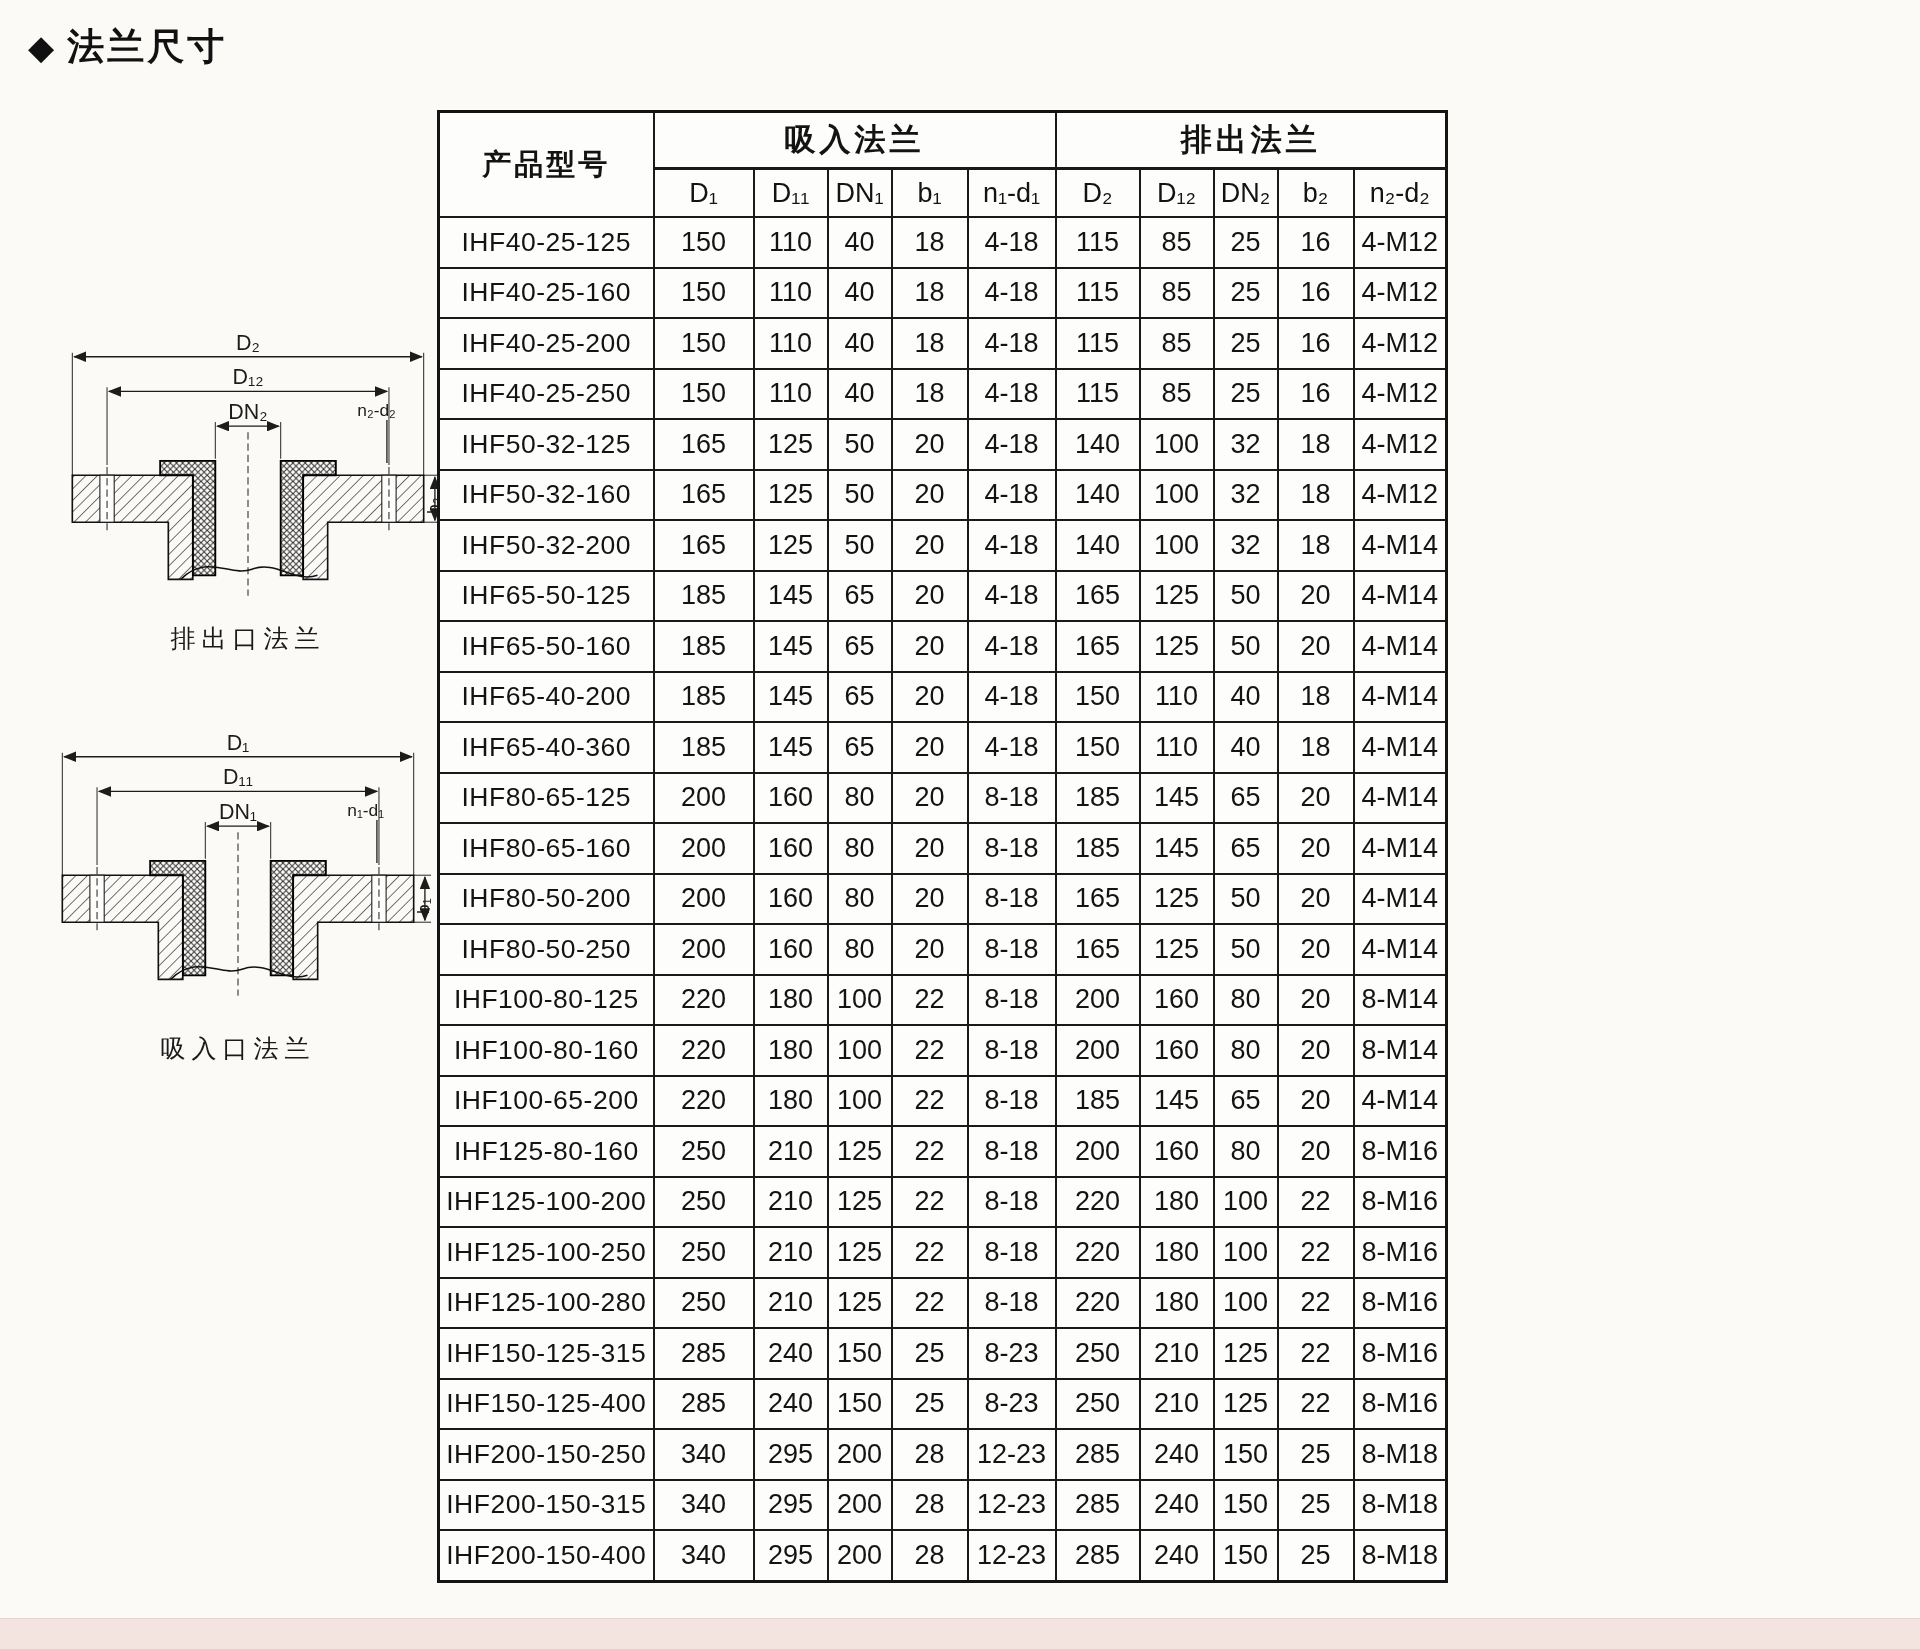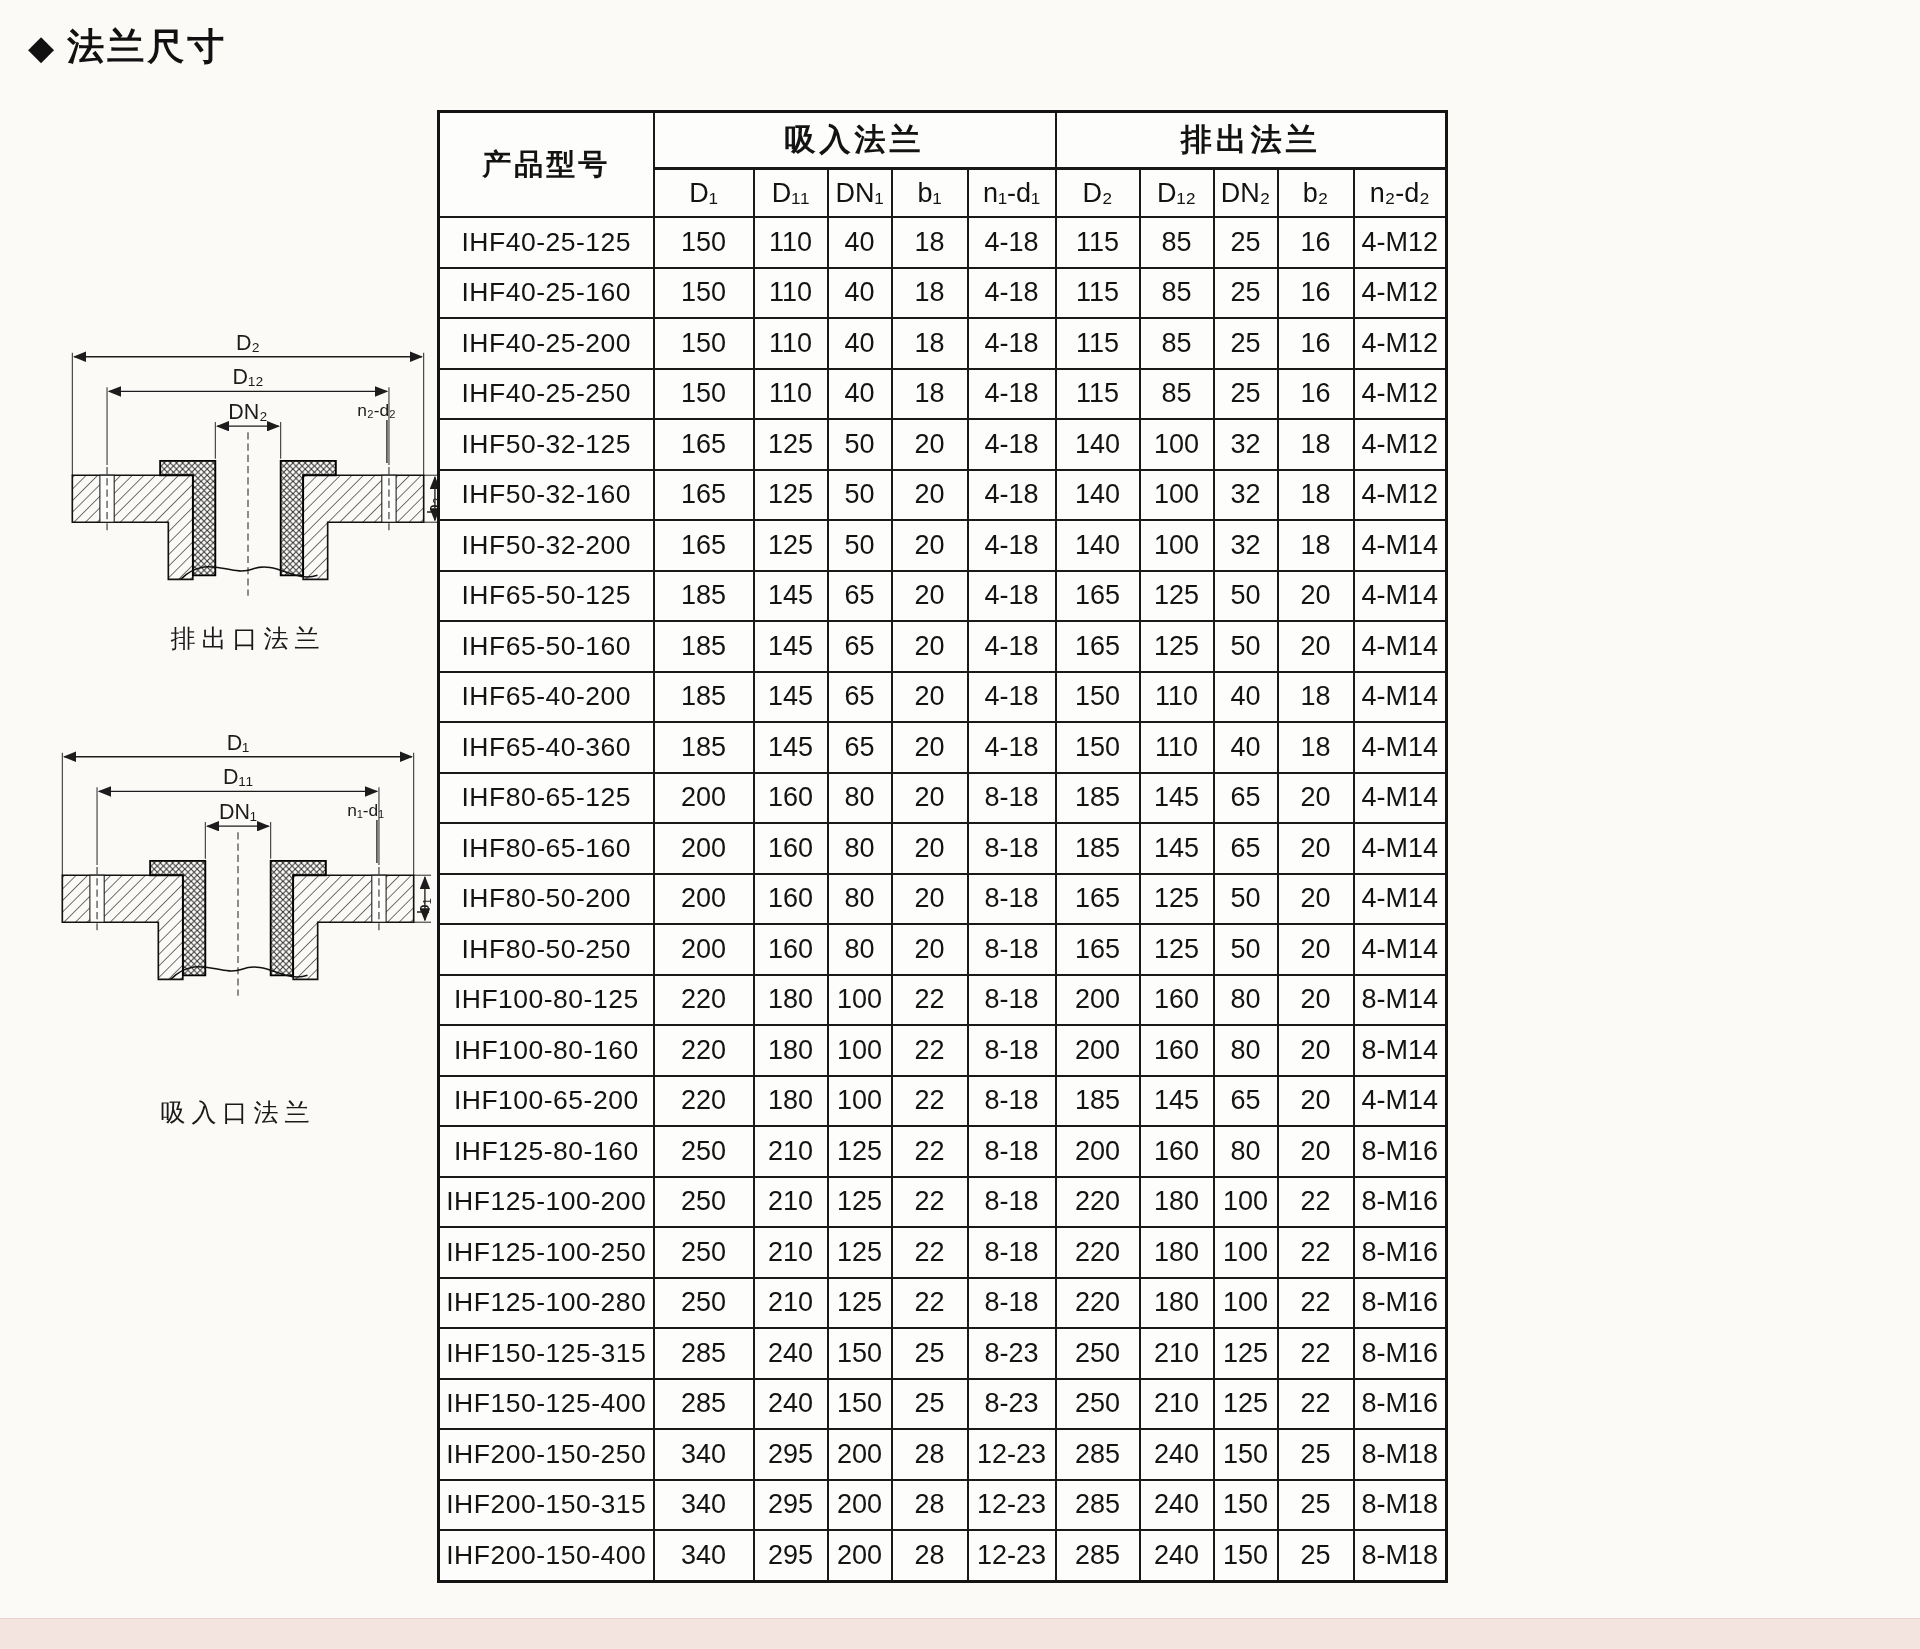--- a/index.html
+++ b/index.html
@@ -18,21 +18,21 @@
 
   
   .diagram{position:absolute;width:400px;display:flex;flex-direction:column;align-items:center;}
   .diagram-1{left:48px;top:322px;}
   .diagram-2{left:38px;top:722px;}
   .diagram svg{width:390px;height:286px;}
   .diagram .caption{
     font-size:25px;color:#1a1a1a;letter-spacing:6px;font-weight:500;
     margin-top:14px;
   }
-  .diagram-2 .caption{margin-top:88px;text-align:center;}
+  .diagram-2 .caption{margin-top:24px;text-align:center;}
 
   
   .flange-table{
     position:absolute;left:437px;top:110px;
     border-collapse:collapse;table-layout:fixed;width:1008px;
     background:#fdfdfb;
   }
   .flange-table th,.flange-table td{
     border:2px solid #191919;
     text-align:center;vertical-align:middle;

